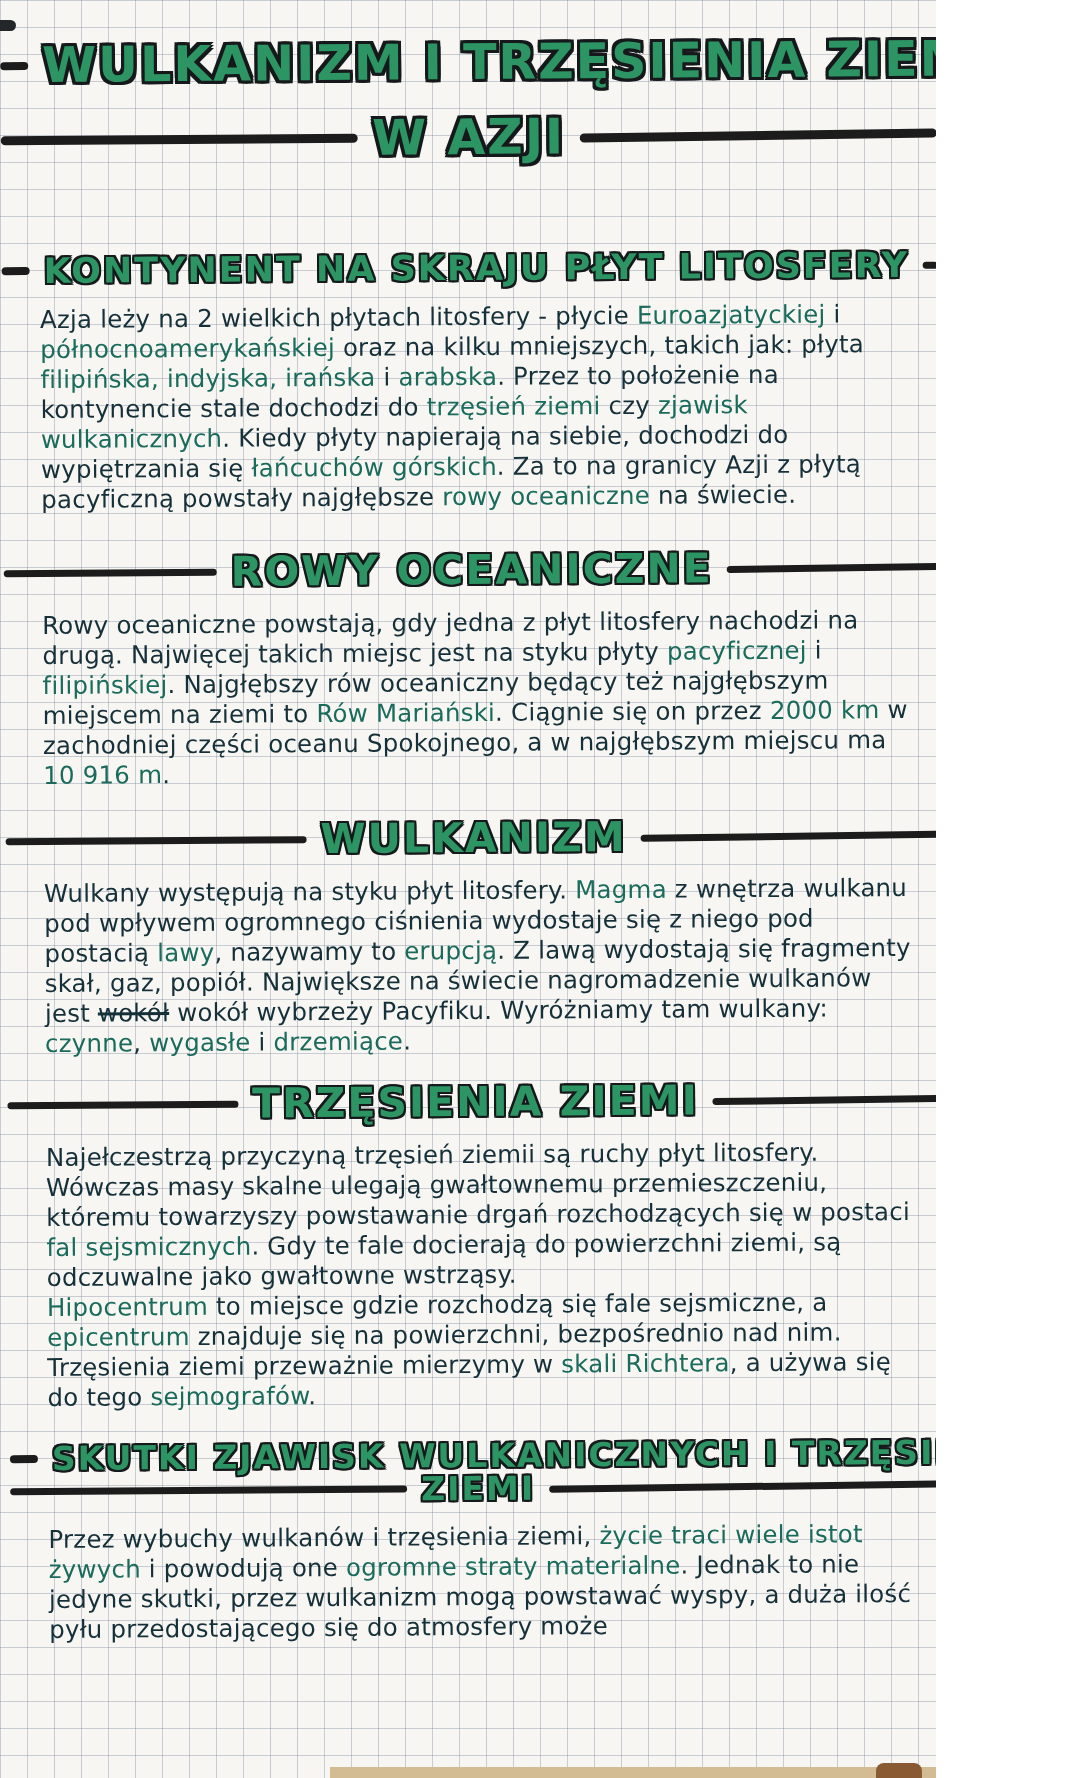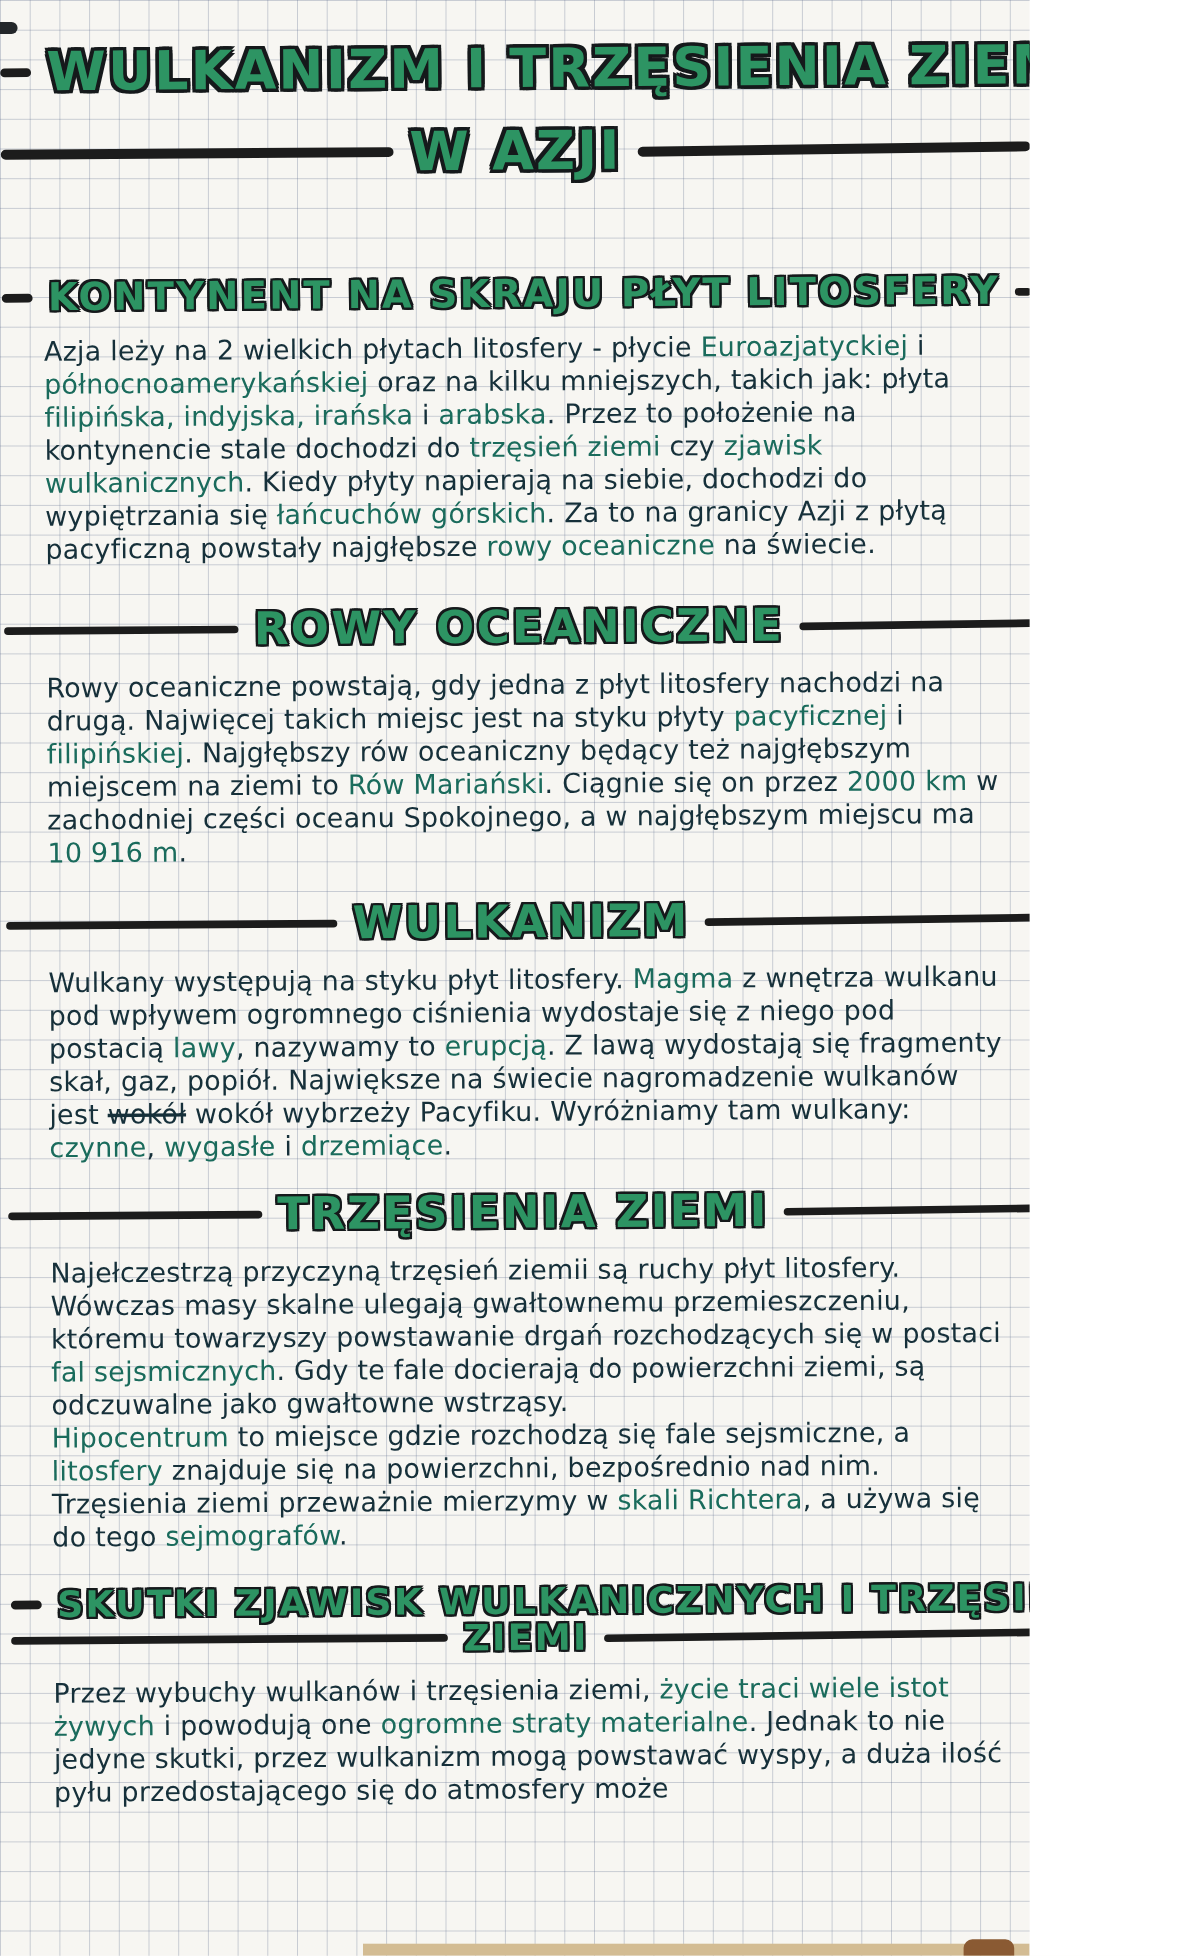--- a/index.html
+++ b/index.html
@@ -120,21 +120,21 @@
       <span class="hline grow r-tiny"></span>
     </div>
     <p class="para"><span class="seg-plain">Wulkany występują na styku płyt litosfery. </span><span class="seg-accent">Magma</span><span class="seg-plain"> z wnętrza wulkanu pod wpływem ogromnego ciśnienia wydostaje się z niego pod postacią </span><span class="seg-accent">lawy</span><span class="seg-plain">, nazywamy to </span><span class="seg-accent">erupcją</span><span class="seg-plain">. Z lawą wydostają się fragmenty skał, gaz, popiół. Największe na świecie nagromadzenie wulkanów jest </span><span class="seg-strike">wokół</span><span class="seg-plain"> wokół wybrzeży Pacyfiku. Wyróżniamy tam wulkany: </span><span class="seg-accent">czynne</span><span class="seg-plain">, </span><span class="seg-accent">wygasłe</span><span class="seg-plain"> i </span><span class="seg-accent">drzemiące</span><span class="seg-plain">.</span></p>
 
     <div class="hrow mt-h4">
       <span class="hline grow"></span>
       <h2 class="bubble small h-trzesienia">TRZĘSIENIA ZIEMI</h2>
       <span class="hline grow r-tiny"></span>
     </div>
     <p class="para"><span class="seg-plain">Najełczestrzą przyczyną trzęsień ziemii są ruchy płyt litosfery. Wówczas masy skalne ulegają gwałtownemu przemieszczeniu, któremu towarzyszy powstawanie drgań rozchodzących się w postaci </span><span class="seg-accent">fal sejsmicznych</span><span class="seg-plain">. Gdy te fale docierają do powierzchni ziemi, są odczuwalne jako gwałtowne wstrząsy.
-</span><span class="seg-accent">Hipocentrum</span><span class="seg-plain"> to miejsce gdzie rozchodzą się fale sejsmiczne, a </span><span class="seg-accent">litosfery</span><span class="seg-plain"> znajduje się na powierzchni, bezpośrednio nad nim.
+</span><span class="seg-accent">Hipocentrum</span><span class="seg-plain"> to miejsce gdzie rozchodzą się fale sejsmiczne, a </span><span class="seg-accent">epicentrum</span><span class="seg-plain"> znajduje się na powierzchni, bezpośrednio nad nim.
 Trzęsienia ziemi przeważnie mierzymy w </span><span class="seg-accent">skali Richtera</span><span class="seg-plain">, a używa się do tego </span><span class="seg-accent">sejmografów</span><span class="seg-plain">.</span></p>
 
     <div class="hrow mt-h5">
       <span class="edge-dash"></span>
       <h2 class="bubble small h-skutki grow" style="text-align:center;">SKUTKI ZJAWISK WULKANICZNYCH I TRZĘSIEŃ</h2>
       <span class="edge-dash"></span>
     </div>
     <div class="hrow mt-h5b">
       <span class="hline grow"></span>
       <h2 class="bubble small h-skutki2">ZIEMI</h2>

